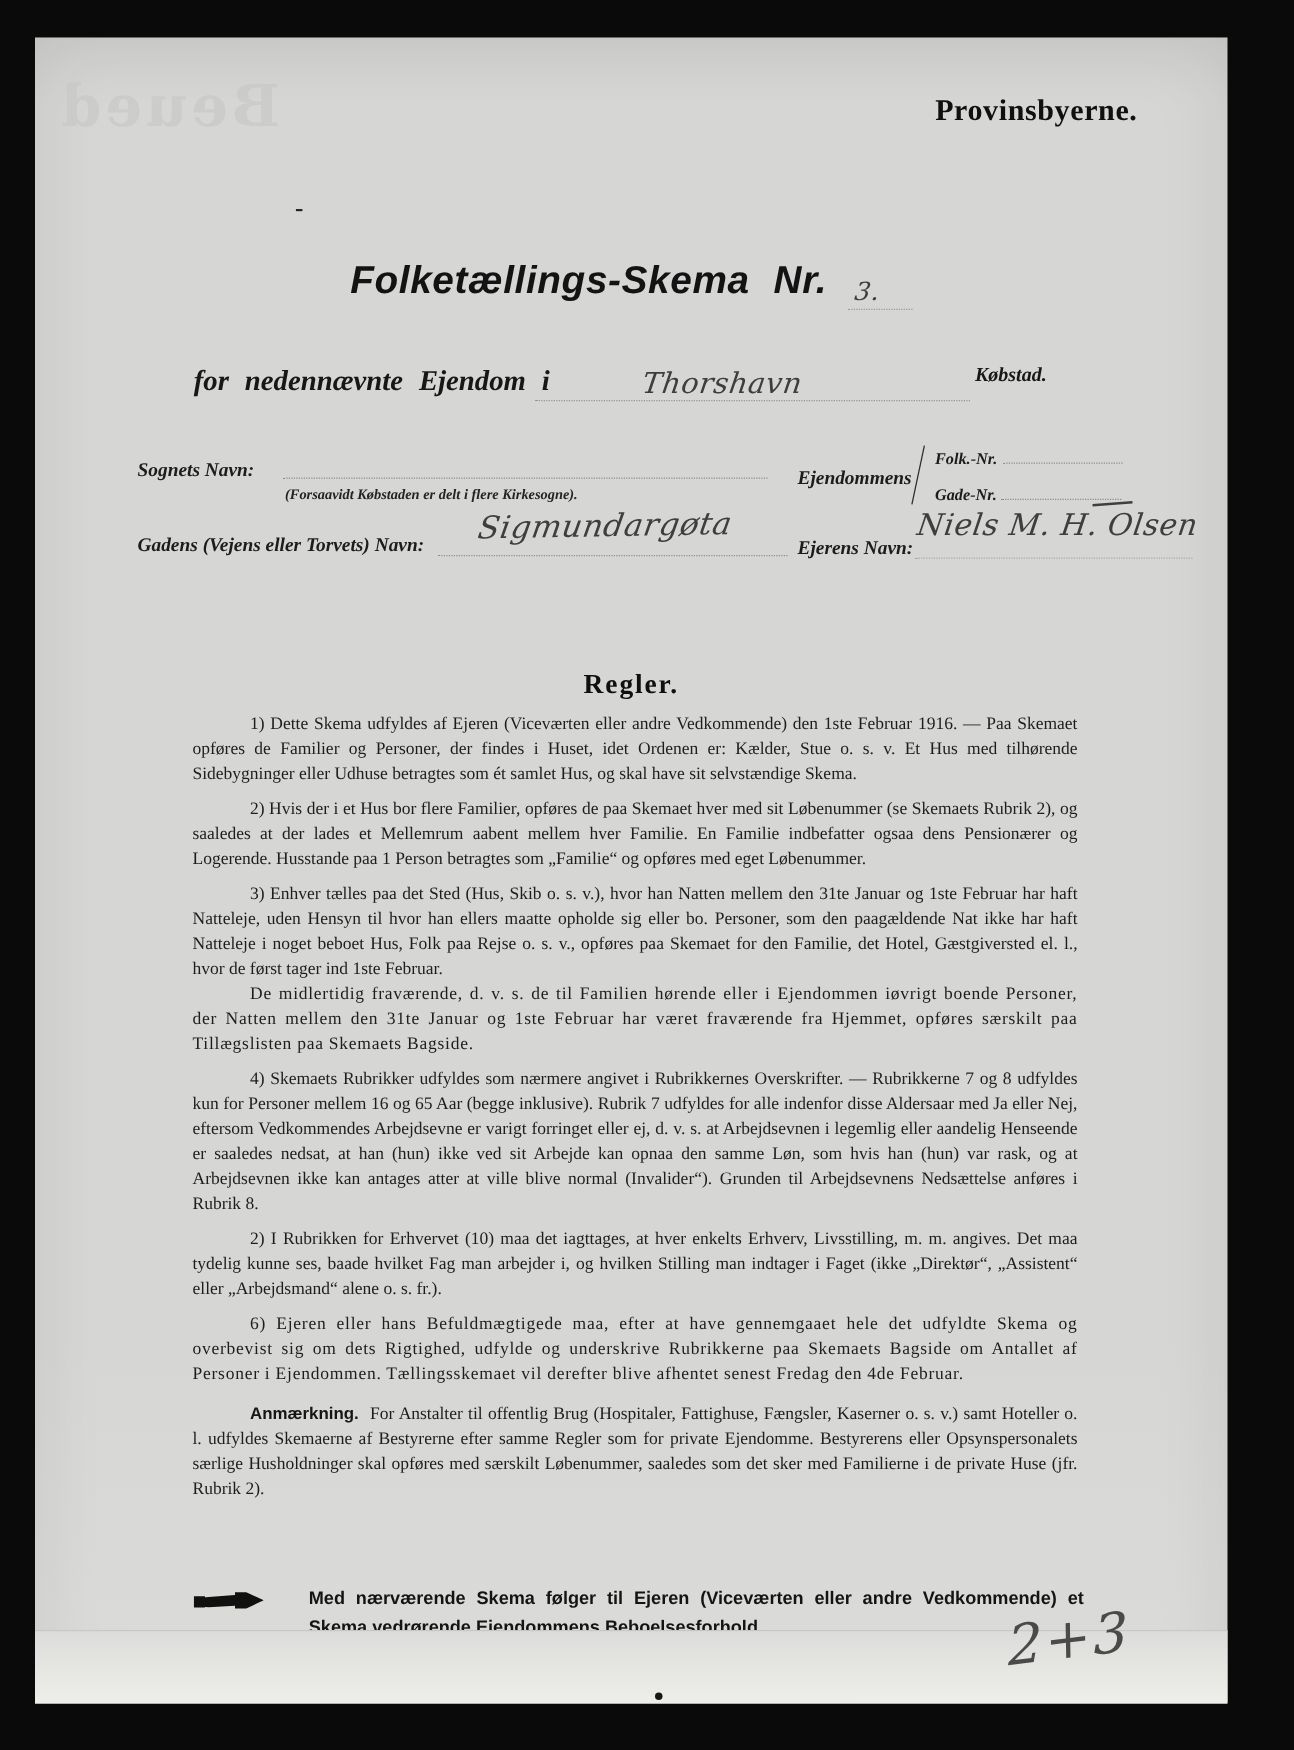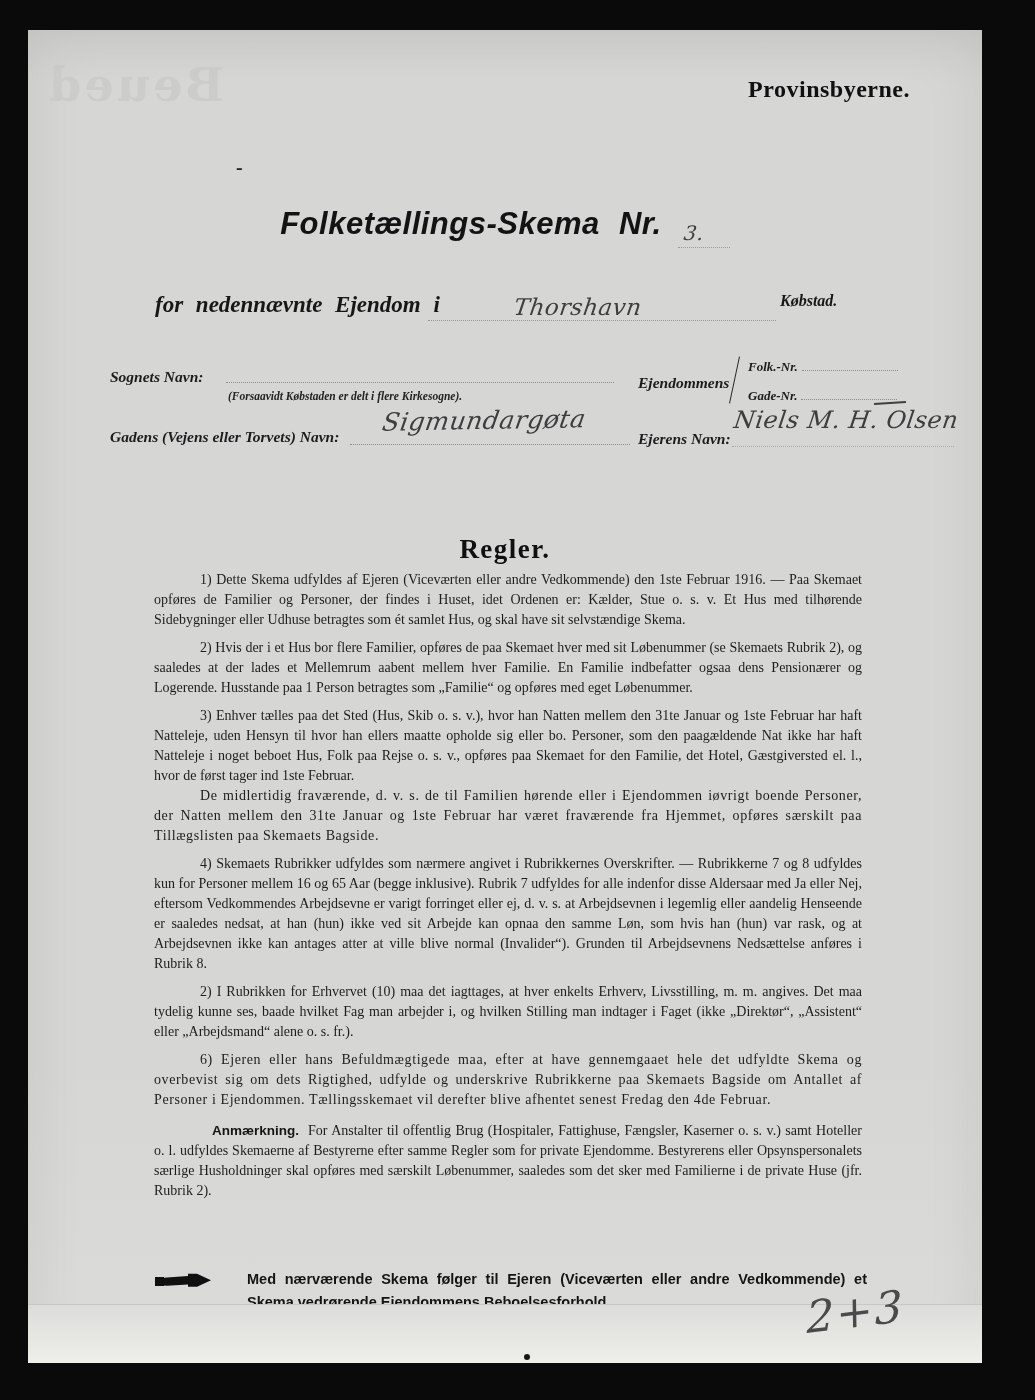--- a/index.html
+++ b/index.html
@@ -68,34 +68,34 @@
   .gadens-label{left:82px;top:398px;font-size:15.5px;}
   .line-gadens{left:322px;top:394px;width:280px;height:20px;border-bottom:1px dotted #8e8e8c;}
   .hw-street{left:355px;top:376px;font-size:25px;transform:skewX(-10deg) rotate(-1deg);}
   .ejerens-label{left:610px;top:400px;font-size:15.5px;}
   .line-ejerens{left:704px;top:396px;width:222px;height:20px;border-bottom:1px dotted #a9a9a7;}
   .hw-owner{left:706px;top:376px;font-size:24px;white-space:nowrap;}
   .owner-overline{left:846px;top:372px;width:32px;height:2px;background:#3f3f3f;transform:rotate(-4deg);}
 
   .rules-heading{
     left:0;top:504px;width:100%;text-align:center;
-    font-weight:bold;font-size:27px;color:#101010;letter-spacing:1.5px;
+    font-weight:bold;font-size:22px;color:#101010;letter-spacing:1.5px;
     box-sizing:border-box;
   }
   .rules{
     left:126px;top:540px;width:708px;
     font-size:14px;line-height:20px;color:#1d1d1d;text-align:justify;
   }
   .rules p{margin:0;text-indent:46px;}
   .rules p.gap{margin-top:8px;}
   .rules p.gap2{margin-top:11px;}
   .rules p.sp{letter-spacing:.6px;}
   .anm-label{
     font-family:"Liberation Sans",sans-serif;font-weight:bold;font-size:13.5px;
-    margin-right:9px;color:#151515;margin-left:12px;
+    margin-right:9px;color:#151515;
   }
   .footer{
     left:127px;top:1238px;width:712px;display:flex;align-items:flex-start;
   }
   .manicule{flex:0 0 auto;margin-top:5px;}
   .footer-text{
     margin-left:36px;width:640px;
     font-family:"Liberation Sans",sans-serif;font-weight:bold;font-size:14.5px;
     line-height:23px;color:#141414;text-align:justify;
   }

